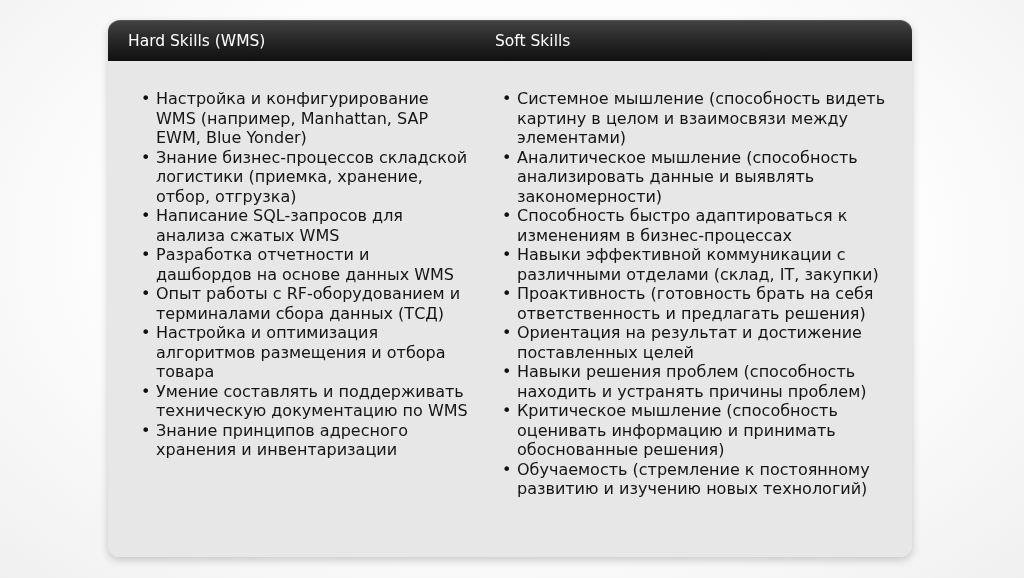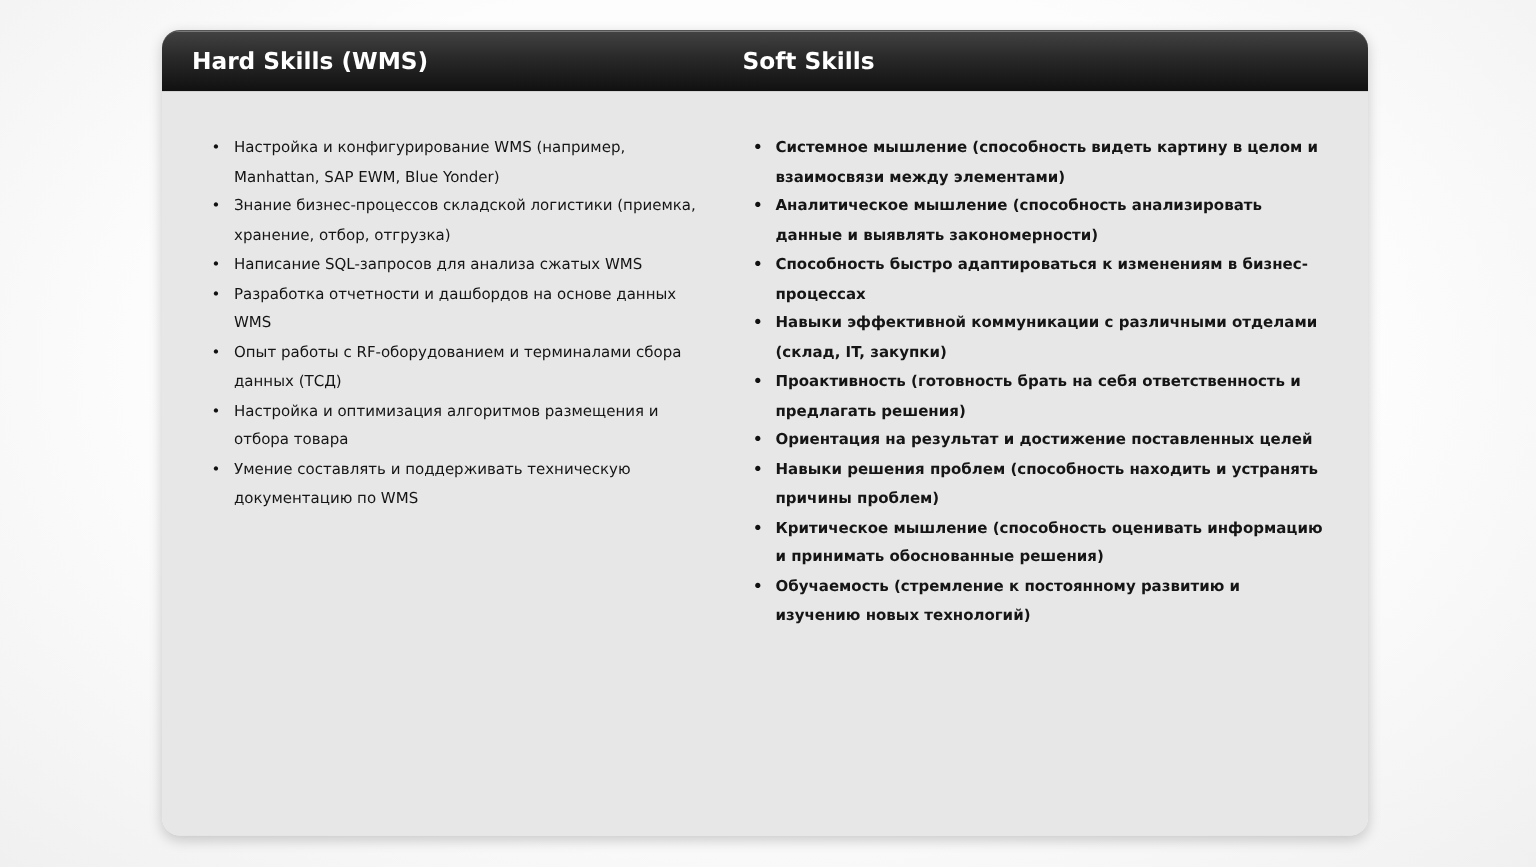--- a/index.html
+++ b/index.html
@@ -16,38 +16,38 @@
     box-shadow: 0 3px 9px rgba(0,0,0,0.20);
   }
   .header-row {
     display: flex; align-items: center;
     height: 41px; box-sizing: border-box;
     background: linear-gradient(180deg, #424242 0%, #2a2a2a 42%, #101010 100%);
     border-top: 1px solid #555;
     border-radius: 12px 12px 0 0;
   }
   .hcell {
-    color: #ffffff; font-weight: bold; font-size: 15.5px;
+    color: #ffffff; font-weight: normal; font-size: 15.5px;
     white-space: nowrap;
   }
   .col1 { width: 367px; box-sizing: border-box; padding-left: 20px; }
   .col2 { flex: 1; box-sizing: border-box; padding-left: 20px; }
   .body-row {
     display: flex; height: 496px;
     background: #e7e7e7;
     border-radius: 0 0 12px 12px;
   }
   .cell { box-sizing: border-box; padding-top: 28px; }
   .cell.col1 { padding-left: 8px; padding-right: 5px; }
   .cell.col2 { padding-left: 0; padding-right: 26px; }
   ul.skills {
     margin: 0; padding: 0 0 0 40px;
-    font-size: 10px; line-height: 19.5px; color: #151515;
+    font-size: 16px; line-height: 19.5px; color: #151515;
   }
-  .cell.col2 ul.skills { padding-left: 42px; font-weight: bold; }
+  .cell.col2 ul.skills { padding-left: 42px; }
   ul.skills li {
     list-style: none; position: relative; margin: 0;
   }
   ul.skills li::before {
     content: "\2022";
     position: absolute; left: -15px; top: 0;
     color: #111;
   }
 </style>
 </head>
@@ -61,20 +61,21 @@
   <div class="body-row">
     <div class="cell col1">
       <ul class="skills">
           <li>Настройка и конфигурирование WMS (например, Manhattan, SAP EWM, Blue Yonder)</li>
           <li>Знание бизнес-процессов складской логистики (приемка, хранение, отбор, отгрузка)</li>
           <li>Написание SQL-запросов для анализа сжатых WMS</li>
           <li>Разработка отчетности и дашбордов на основе данных WMS</li>
           <li>Опыт работы с RF-оборудованием и терминалами сбора данных (ТСД)</li>
           <li>Настройка и оптимизация алгоритмов размещения и отбора товара</li>
           <li>Умение составлять и поддерживать техническую документацию по WMS</li>
+          <li>Знание принципов адресного хранения и инвентаризации</li>
         </ul>
     </div>
     <div class="cell col2">
       <ul class="skills">
           <li>Системное мышление (способность видеть картину в целом и взаимосвязи между элементами)</li>
           <li>Аналитическое мышление (способность анализировать данные и выявлять закономерности)</li>
           <li>Способность быстро адаптироваться к изменениям в бизнес-процессах</li>
           <li>Навыки эффективной коммуникации с различными отделами (склад, IT, закупки)</li>
           <li>Проактивность (готовность брать на себя ответственность и предлагать решения)</li>
           <li>Ориентация на результат и достижение поставленных целей</li>

